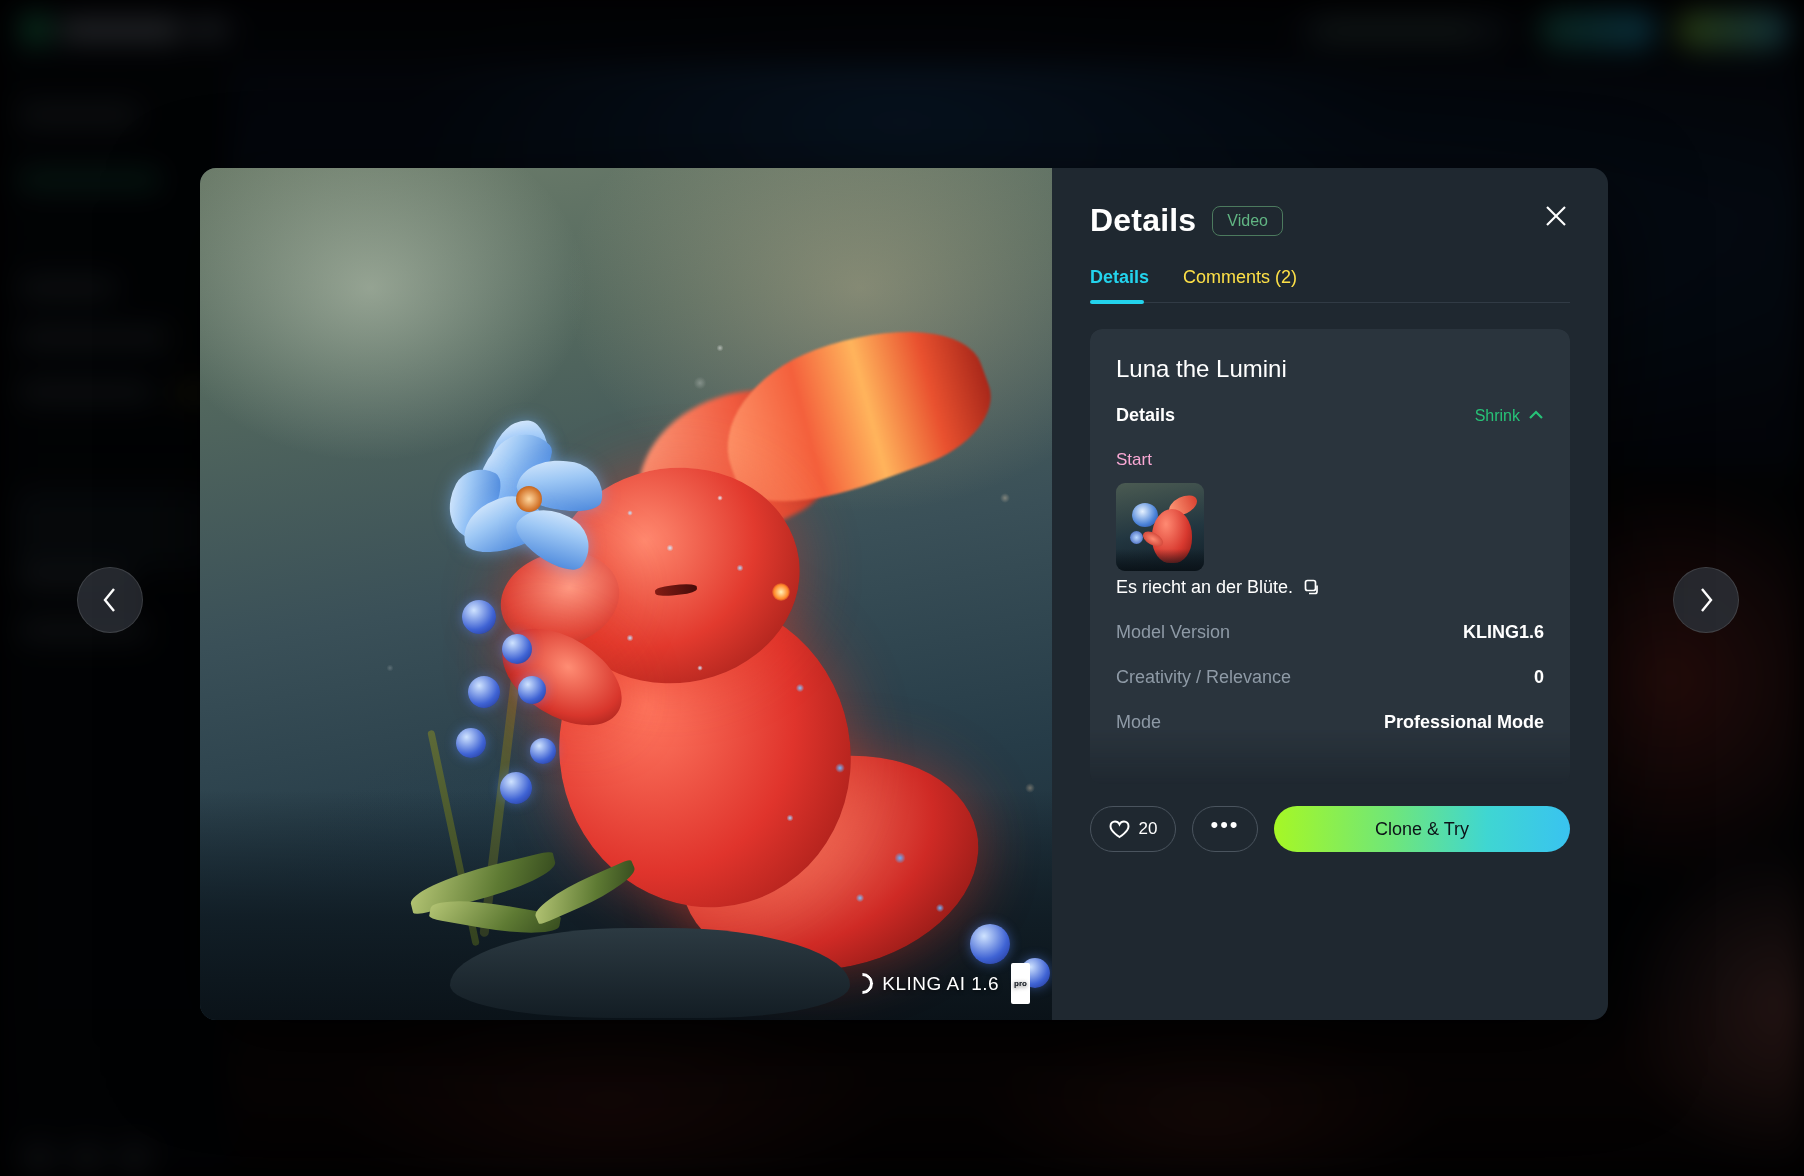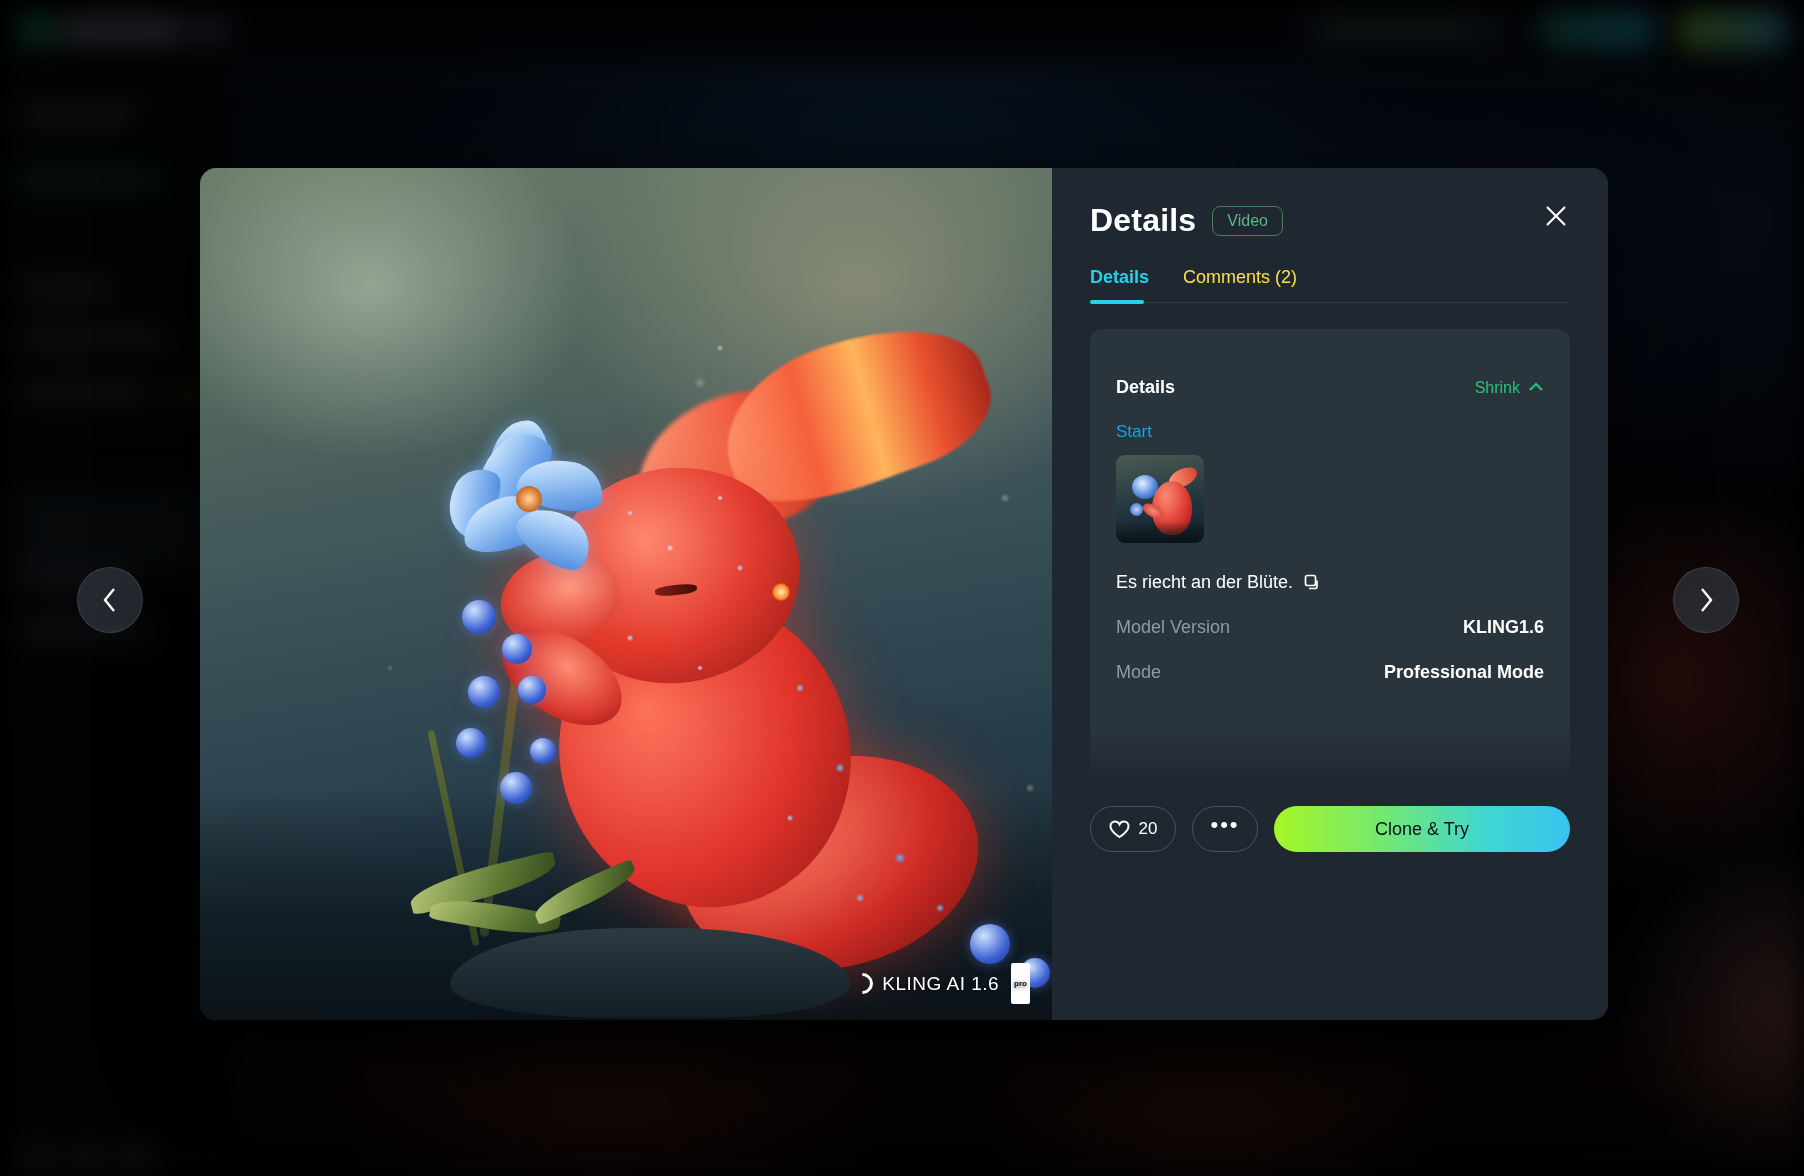--- a/index.html
+++ b/index.html
@@ -372,21 +372,21 @@
   }
   .card-title { color: #fff; font-size: 24px; }
   .row-details {
     display: flex; justify-content: space-between; align-items: center;
     margin-top: 22px;
   }
   .row-details .lbl { color: #fff; font-size: 18px; font-weight: bold; }
   .shrink { color: #27c277; font-size: 16px; cursor: pointer; display:flex; align-items:center; gap:8px; }
   .shrink svg { stroke: #27c277; stroke-width: 2.2; fill: none; }
 
-  .field-label { color: #0ea5e9; font-size: 17px; margin-top: 24px; }
+  .field-label { color: #f9a8d4; font-size: 17px; margin-top: 24px; }
   .thumb {
     margin-top: 13px; width: 88px; height: 88px; border-radius: 9px;
     overflow: hidden; position: relative; cursor: pointer;
     background: linear-gradient(170deg,#4b5b52,#223640 55%,#111e27);
   }
   .thumb .t-crt {
     position: absolute; left: 36px; top: 26px; width: 40px; height: 54px;
     border-radius: 50% 50% 45% 45%;
     background: radial-gradient(ellipse at 35% 28%, #ff8a72, #d8392f 58%, #8a1611);
   }
@@ -408,21 +408,21 @@
   .thumb .t-bud {
     position: absolute; left: 14px; top: 48px; width: 13px; height: 13px;
     border-radius: 50%; background: radial-gradient(circle,#bcd9ff,#2f54b4);
   }
   .thumb .t-ground {
     position: absolute; left: 0; bottom: 0; width: 100%; height: 22px;
     background: linear-gradient(180deg, rgba(20,34,42,0), rgba(10,18,24,.95));
   }
 
   .prompt-text {
-    color: #fff; font-size: 18px; margin-top: 29px;
+    color: #fff; font-size: 18px; margin-top: 6px;
     display: flex; align-items: center; gap: 10px;
   }
   .copy-icon { cursor: pointer; display: inline-flex; }
   .copy-icon svg { stroke: #fff; stroke-width: 1.7; fill: none; }
 
   .meta-row {
     display: flex; justify-content: space-between; align-items: baseline;
     margin-top: 24px;
   }
   .meta-row .k { color: #8e9aa6; font-size: 18px; }
@@ -565,20 +565,21 @@
       </svg>
     </div>
 
 
     <div class="tabs">
       <div class="tab active">Details</div>
       <div class="tab">Comments (2)</div>
     </div>
 
     <div class="card">
+      <div class="card-title">Luna the Lumini</div>
 
       <div class="row-details">
         <span class="lbl">Details</span>
         <span class="shrink">
           <span>Shrink</span>
           <svg width="16" height="11" viewBox="0 0 16 11">
             <polyline points="2,8 8,2 14,8"></polyline>
           </svg>
         </span>
       </div>
@@ -599,20 +600,24 @@
           <svg width="17" height="17" viewBox="0 0 17 17">
             <rect x="2.5" y="1.5" width="10" height="10" rx="2"></rect>
             <path d="M6 14.5 h6 a2 2 0 0 0 2 -2 v-6"></path>
           </svg>
         </span>
       </div>
 
       <div class="meta-row">
         <span class="k">Model Version</span>
         <span class="v">KLING1.6</span>
+      </div>
+      <div class="meta-row">
+        <span class="k">Creativity / Relevance</span>
+        <span class="v">0</span>
       </div>
       <div class="meta-row">
         <span class="k">Mode</span>
         <span class="v">Professional Mode</span>
       </div>
     </div>
 
     <div class="actions">
       <div class="pill-btn like-btn">
         <svg width="21" height="19" viewBox="0 0 21 19">

